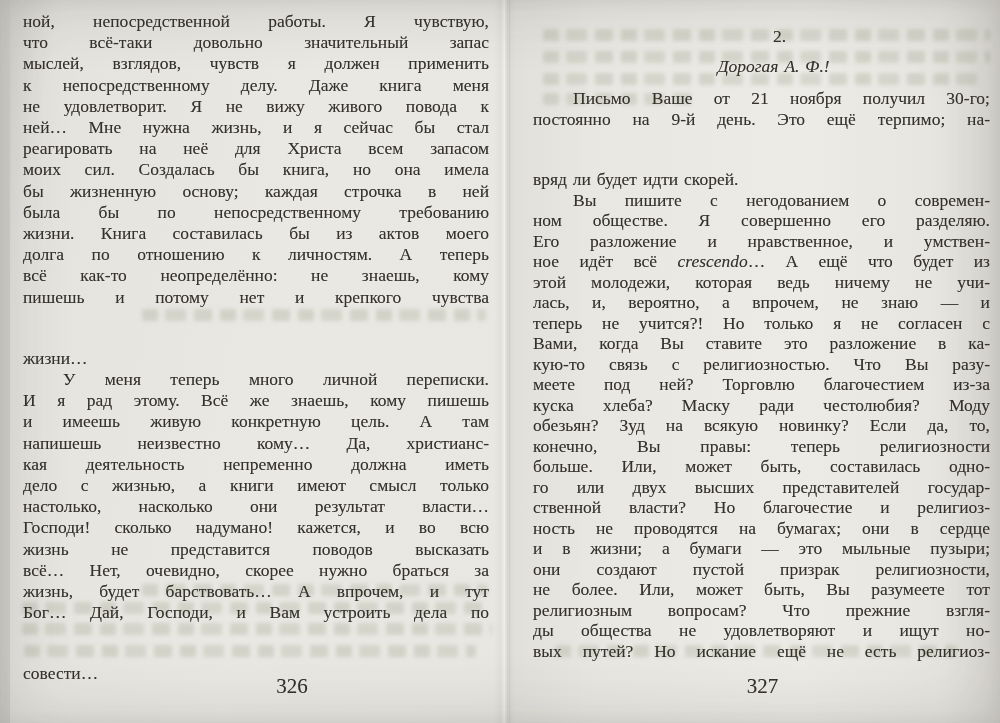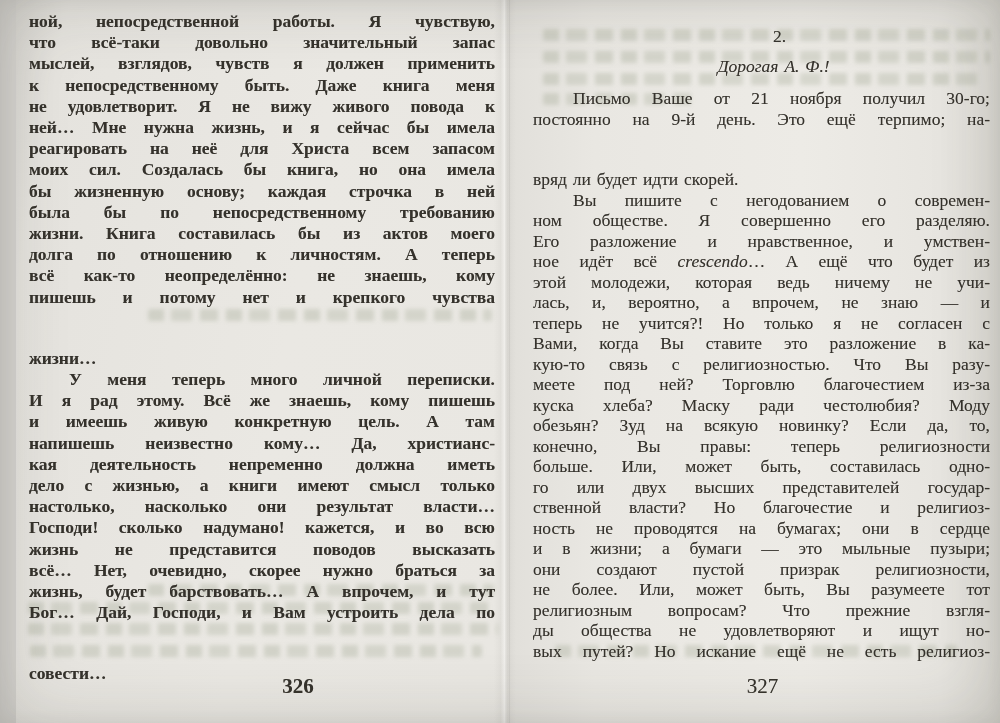--- a/index.html
+++ b/index.html
@@ -12,23 +12,22 @@
   .spread {
     position: relative;
     width: 1000px; height: 723px;
     overflow: hidden;
   }
   .page {
     position: absolute; top: 0; height: 723px;
     box-sizing: border-box;
   }
   .page-left {
-    left: 16px; width: 608px;
+    left: 10px; width: 608px;
     background: linear-gradient(100deg, #d8d6d1 0%, #e5e3de 7%, #eae8e3 45%, #e9e7e2 80%, #e4e2dd 100%);
-    font-weight: bold;
   }
   .page-right {
     left: 505px; width: 495px;
     background: linear-gradient(90deg, #e1dfda 0%, #e9e7e2 18%, #edebe6 60%, #e7e5e0 88%, #dddbd5 100%);
   }
   .text-col {
     position: relative; z-index: 2;
     color: #35322c;
     font-size: 17.5px;
     text-shadow: 0 0 0.6px rgba(53,50,44,0.35);
@@ -133,23 +132,23 @@
   <div class="page page-left">
     <div class="ghost gl1"></div>
     <div class="ghost gl2"></div>
     <div class="ghost gl3"></div>
     <div class="ghost gl4"></div>
     <div class="ghost gl5"></div>
     <div class="text-col left-col">
         <div class="line">ной, непосредственной работы. Я чувствую,</div>
         <div class="line">что всё-таки довольно значительный запас</div>
         <div class="line">мыслей, взглядов, чувств я должен применить</div>
-        <div class="line">к непосредственному быть. Даже книга меня</div>
+        <div class="line">к непосредственному делу. Даже книга меня</div>
         <div class="line">не удовлетворит. Я не вижу живого повода к</div>
-        <div class="line">ней… Мне нужна жизнь, и я сейчас бы имела</div>
+        <div class="line">ней… Мне нужна жизнь, и я сейчас бы стал</div>
         <div class="line">реагировать на неё для Христа всем запасом</div>
         <div class="line">моих сил. Создалась бы книга, но она имела</div>
         <div class="line">бы жизненную основу; каждая строчка в ней</div>
         <div class="line">была бы по непосредственному требованию</div>
         <div class="line">жизни. Книга составилась бы из актов моего</div>
         <div class="line">долга по отношению к личностям. А теперь</div>
         <div class="line">всё как-то неопределённо: не знаешь, кому</div>
         <div class="line">пишешь и потому нет и крепкого чувства</div>
         <div class="line end">жизни…</div>
         <div class="line indent">У меня теперь много личной переписки.</div>

